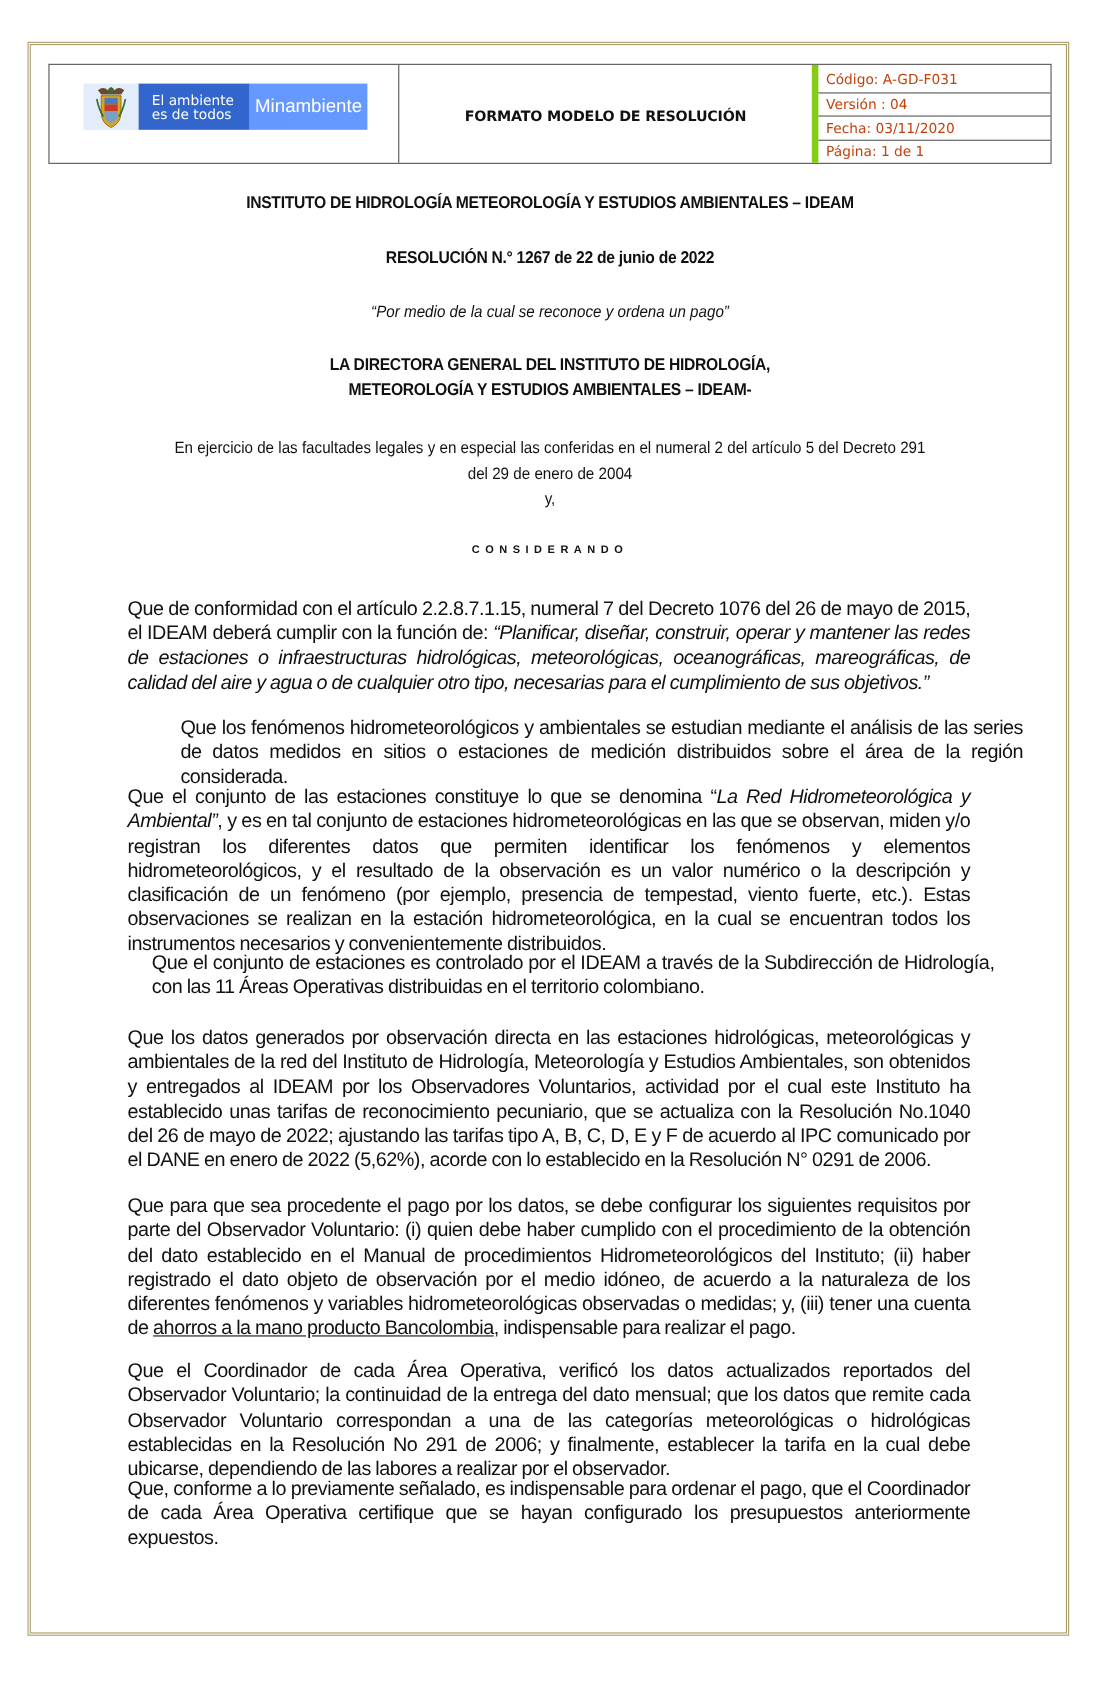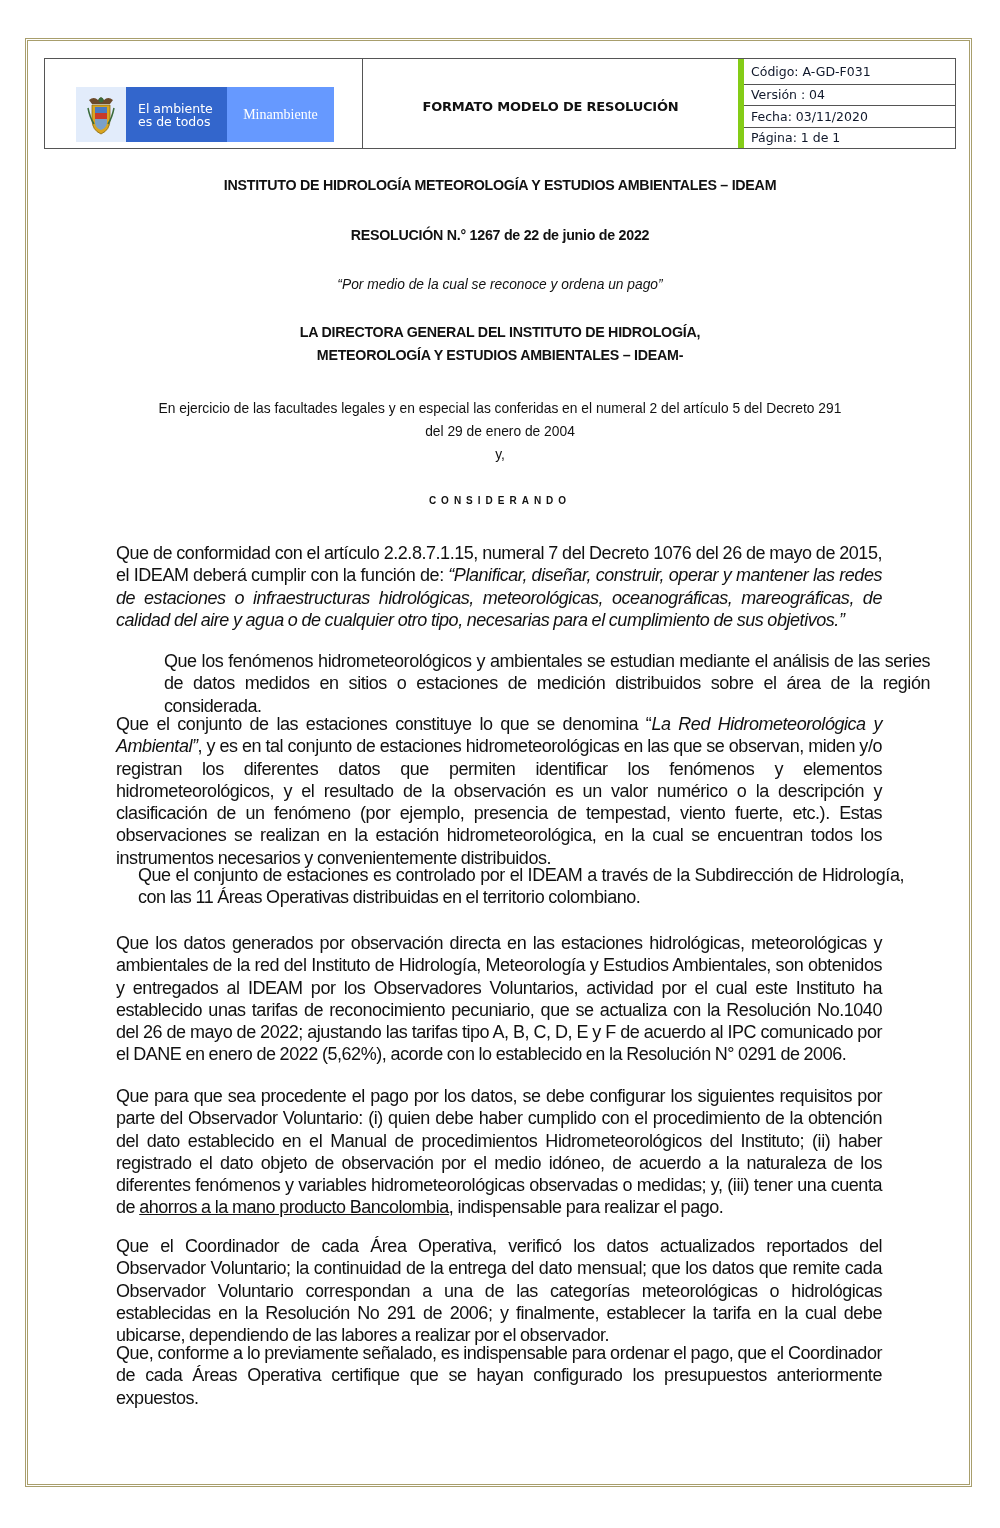--- a/index.html
+++ b/index.html
@@ -14,29 +14,29 @@
   
   .hdr {
     position: absolute; left: 44px; top: 58px; width: 912px; height: 91px;
     border: 1px solid #555; display: flex;
   }
   .hdr-logo { width: 318px; border-right: 1px solid #555; position: relative; }
   .hdr-title { width: 381px; border-right: 6px solid #84cc16; display: flex; align-items: center; justify-content: center;
     font-family: "DejaVu Sans", sans-serif; font-weight: bold; font-size: 13px; letter-spacing: -0.2px; padding-top: 6px; }
   .hdr-meta { flex: 1; display: flex; flex-direction: column; }
   .hdr-meta .row { flex: 1; border-bottom: 1px solid #555; font-family: "DejaVu Sans", sans-serif; font-size: 12.5px;
-    padding-left: 7px; display: flex; align-items: center; color: #0f172a; }
+    padding-left: 7px; display: flex; align-items: center; color: #c2410c; }
   .hdr-meta .row:last-child { border-bottom: none; }
   .hdr-meta .row.r0 { flex: 1.2; }
 
-  .logo { position: absolute; left: 31px; top: 28px; height: 55px; width: 258px; display: flex; }
+  .logo { position: absolute; left: 31px; top: 17px; height: 42px; width: 258px; display: flex; }
   .logo .shield-box { width: 50px; background: #e2ecfb; display: flex; align-items: center; justify-content: center; }
   .logo .dark { width: 101px; background: #3366cc; color: #fff; font-family: "DejaVu Sans", sans-serif; font-size: 12.5px;
     line-height: 13px; display: flex; flex-direction: column; justify-content: center; padding-left: 12px; }
-  .logo .light { flex: 1; background: #6699ff; color: #fff; font-family: Liberation Serif, serif; font-size: 14px;
+  .logo .light { flex: 1; background: #6699ff; color: #fff; font-family: Liberation Sans, sans-serif; font-size: 17px;
     display: flex; align-items: center; justify-content: center; }
 
   
   .center { position: absolute; left: 100px; width: 800px; text-align: center; }
   .h1 { font-weight: bold; font-size: 15.5px; letter-spacing: -0.3px; transform: scaleX(0.92); }
   .subtitle { font-style: italic; font-size: 15px; transform: scaleX(0.92); }
   .intro { font-size: 15px; line-height: 22px; transform: scaleX(0.92); }
   .considerando { font-weight: bold; font-size: 10px; letter-spacing: 5px; }
 
   .para {
@@ -101,13 +101,13 @@
 <div class="para" style="top:713px;"><span>Que el conjunto de las estaciones constituye lo que se denomina “</span><i>La Red Hidrometeorológica y Ambiental”</i><span>, y es en tal conjunto de estaciones hidrometeorológicas en las que se observan, miden y/o registran los diferentes datos que permiten identificar los fenómenos y elementos hidrometeorológicos, y el resultado de la observación es un valor numérico o la descripción y clasificación de un fenómeno (por ejemplo, presencia de tempestad, viento fuerte, etc.). Estas observaciones se realizan en la estación hidrometeorológica, en la cual se encuentran todos los instrumentos necesarios y convenientemente distribuidos.</span></div>
 
 <div class="para" style="top:864px;margin-left:22px;">Que el conjunto de estaciones es controlado por el IDEAM a través de la Subdirección de Hidrología, con las 11 Áreas Operativas distribuidas en el territorio colombiano.</div>
 
 <div class="para" style="top:932px;">Que los datos generados por observación directa en las estaciones hidrológicas, meteorológicas y ambientales de la red del Instituto de Hidrología, Meteorología y Estudios Ambientales, son obtenidos y entregados al IDEAM por los Observadores Voluntarios, actividad por el cual este Instituto ha establecido unas tarifas de reconocimiento pecuniario, que se actualiza con la Resolución No.1040 del 26 de mayo de 2022; ajustando las tarifas tipo A, B, C, D, E y F de acuerdo al IPC comunicado por el DANE en enero de 2022 (5,62%), acorde con lo establecido en la Resolución N° 0291 de 2006.</div>
 
 <div class="para" style="top:1085px;"><span>Que para que sea procedente el pago por los datos, se debe configurar los siguientes requisitos por parte del Observador Voluntario: (i) quien debe haber cumplido con el procedimiento de la obtención del dato establecido en el Manual de procedimientos Hidrometeorológicos del Instituto; (ii) haber registrado el dato objeto de observación por el medio idóneo, de acuerdo a la naturaleza de los diferentes fenómenos y variables hidrometeorológicas observadas o medidas; y, (iii) tener una cuenta de </span><u>ahorros a la mano producto Bancolombia</u><span>, indispensable para realizar el pago.</span></div>
 
 <div class="para" style="top:1235px;">Que el Coordinador de cada Área Operativa, verificó los datos actualizados reportados del Observador Voluntario; la continuidad de la entrega del dato mensual; que los datos que remite cada Observador Voluntario correspondan a una de las categorías meteorológicas o hidrológicas establecidas en la Resolución No 291 de 2006; y finalmente, establecer la tarifa en la cual debe ubicarse, dependiendo de las labores a realizar por el observador.</div>
 
-<div class="para" style="top:1342px;">Que, conforme a lo previamente señalado, es indispensable para ordenar el pago, que el Coordinador de cada Áreas Operativa certifique que se hayan configurado los presupuestos anteriormente expuestos.</div>
+<div class="para" style="top:1342px;">Que, conforme a lo previamente señalado, es indispensable para ordenar el pago, que el Coordinador de cada Área Operativa certifique que se hayan configurado los presupuestos anteriormente expuestos.</div>
 
 </body></html>

